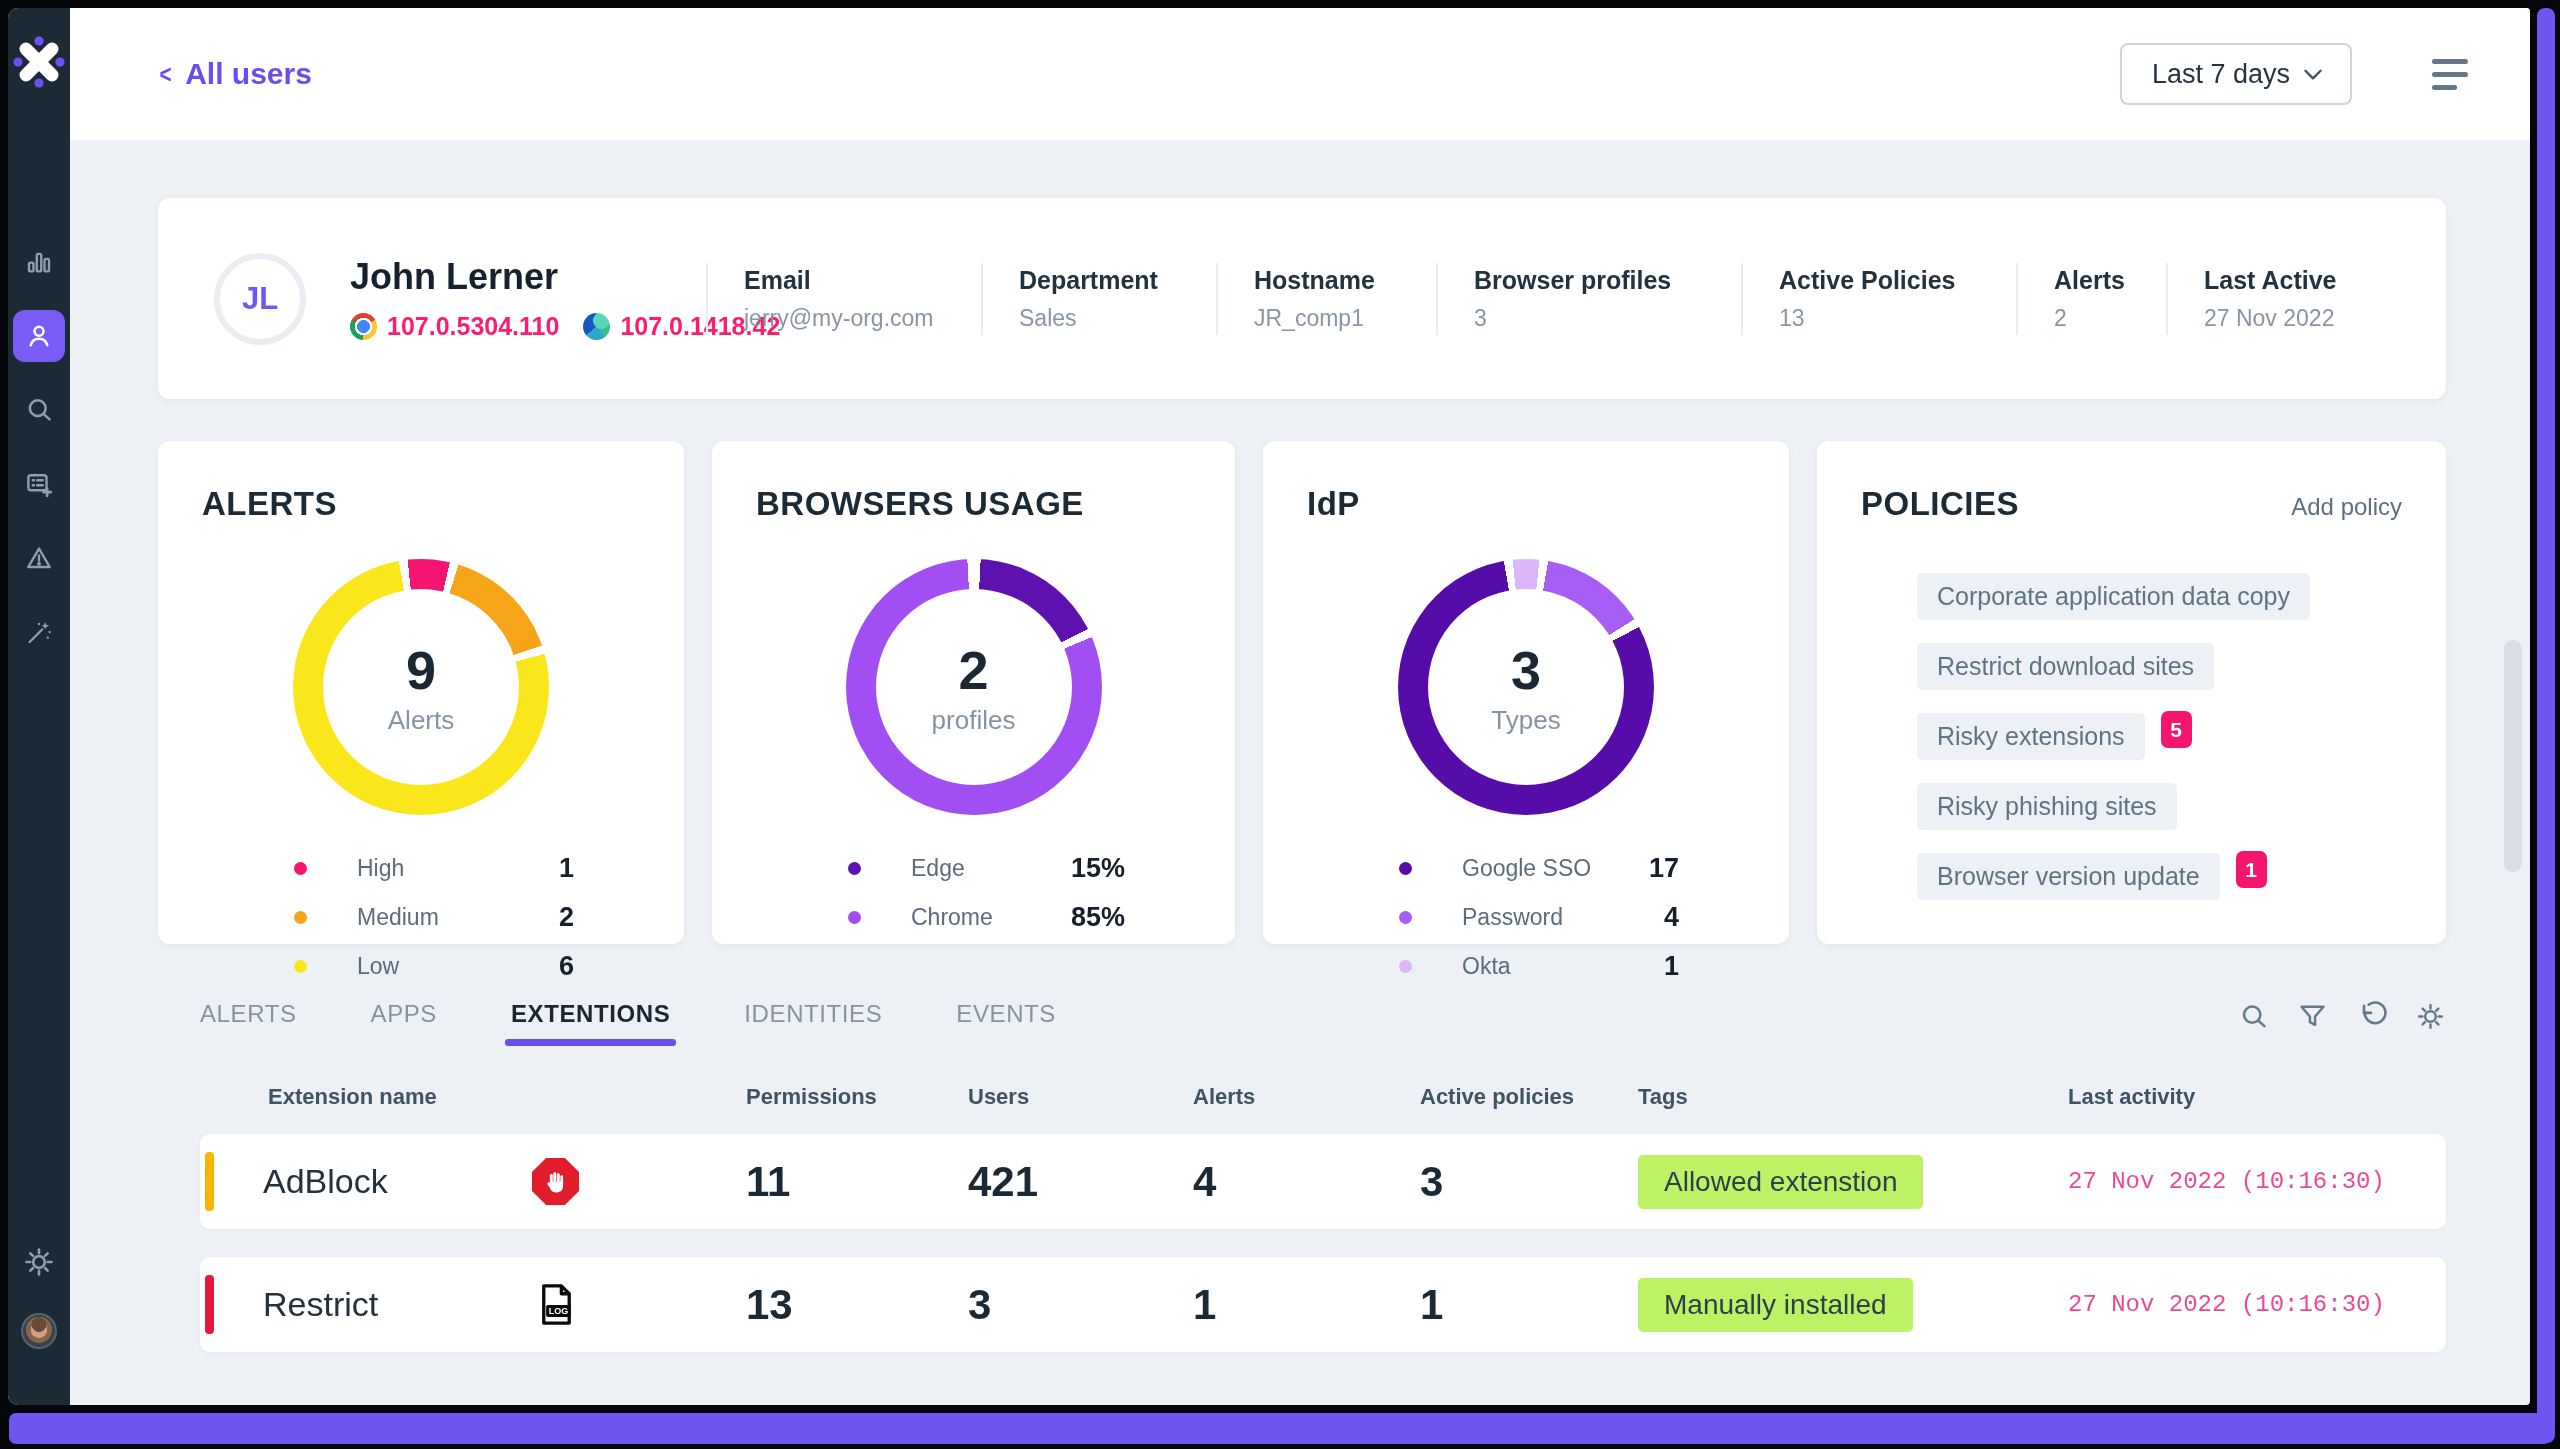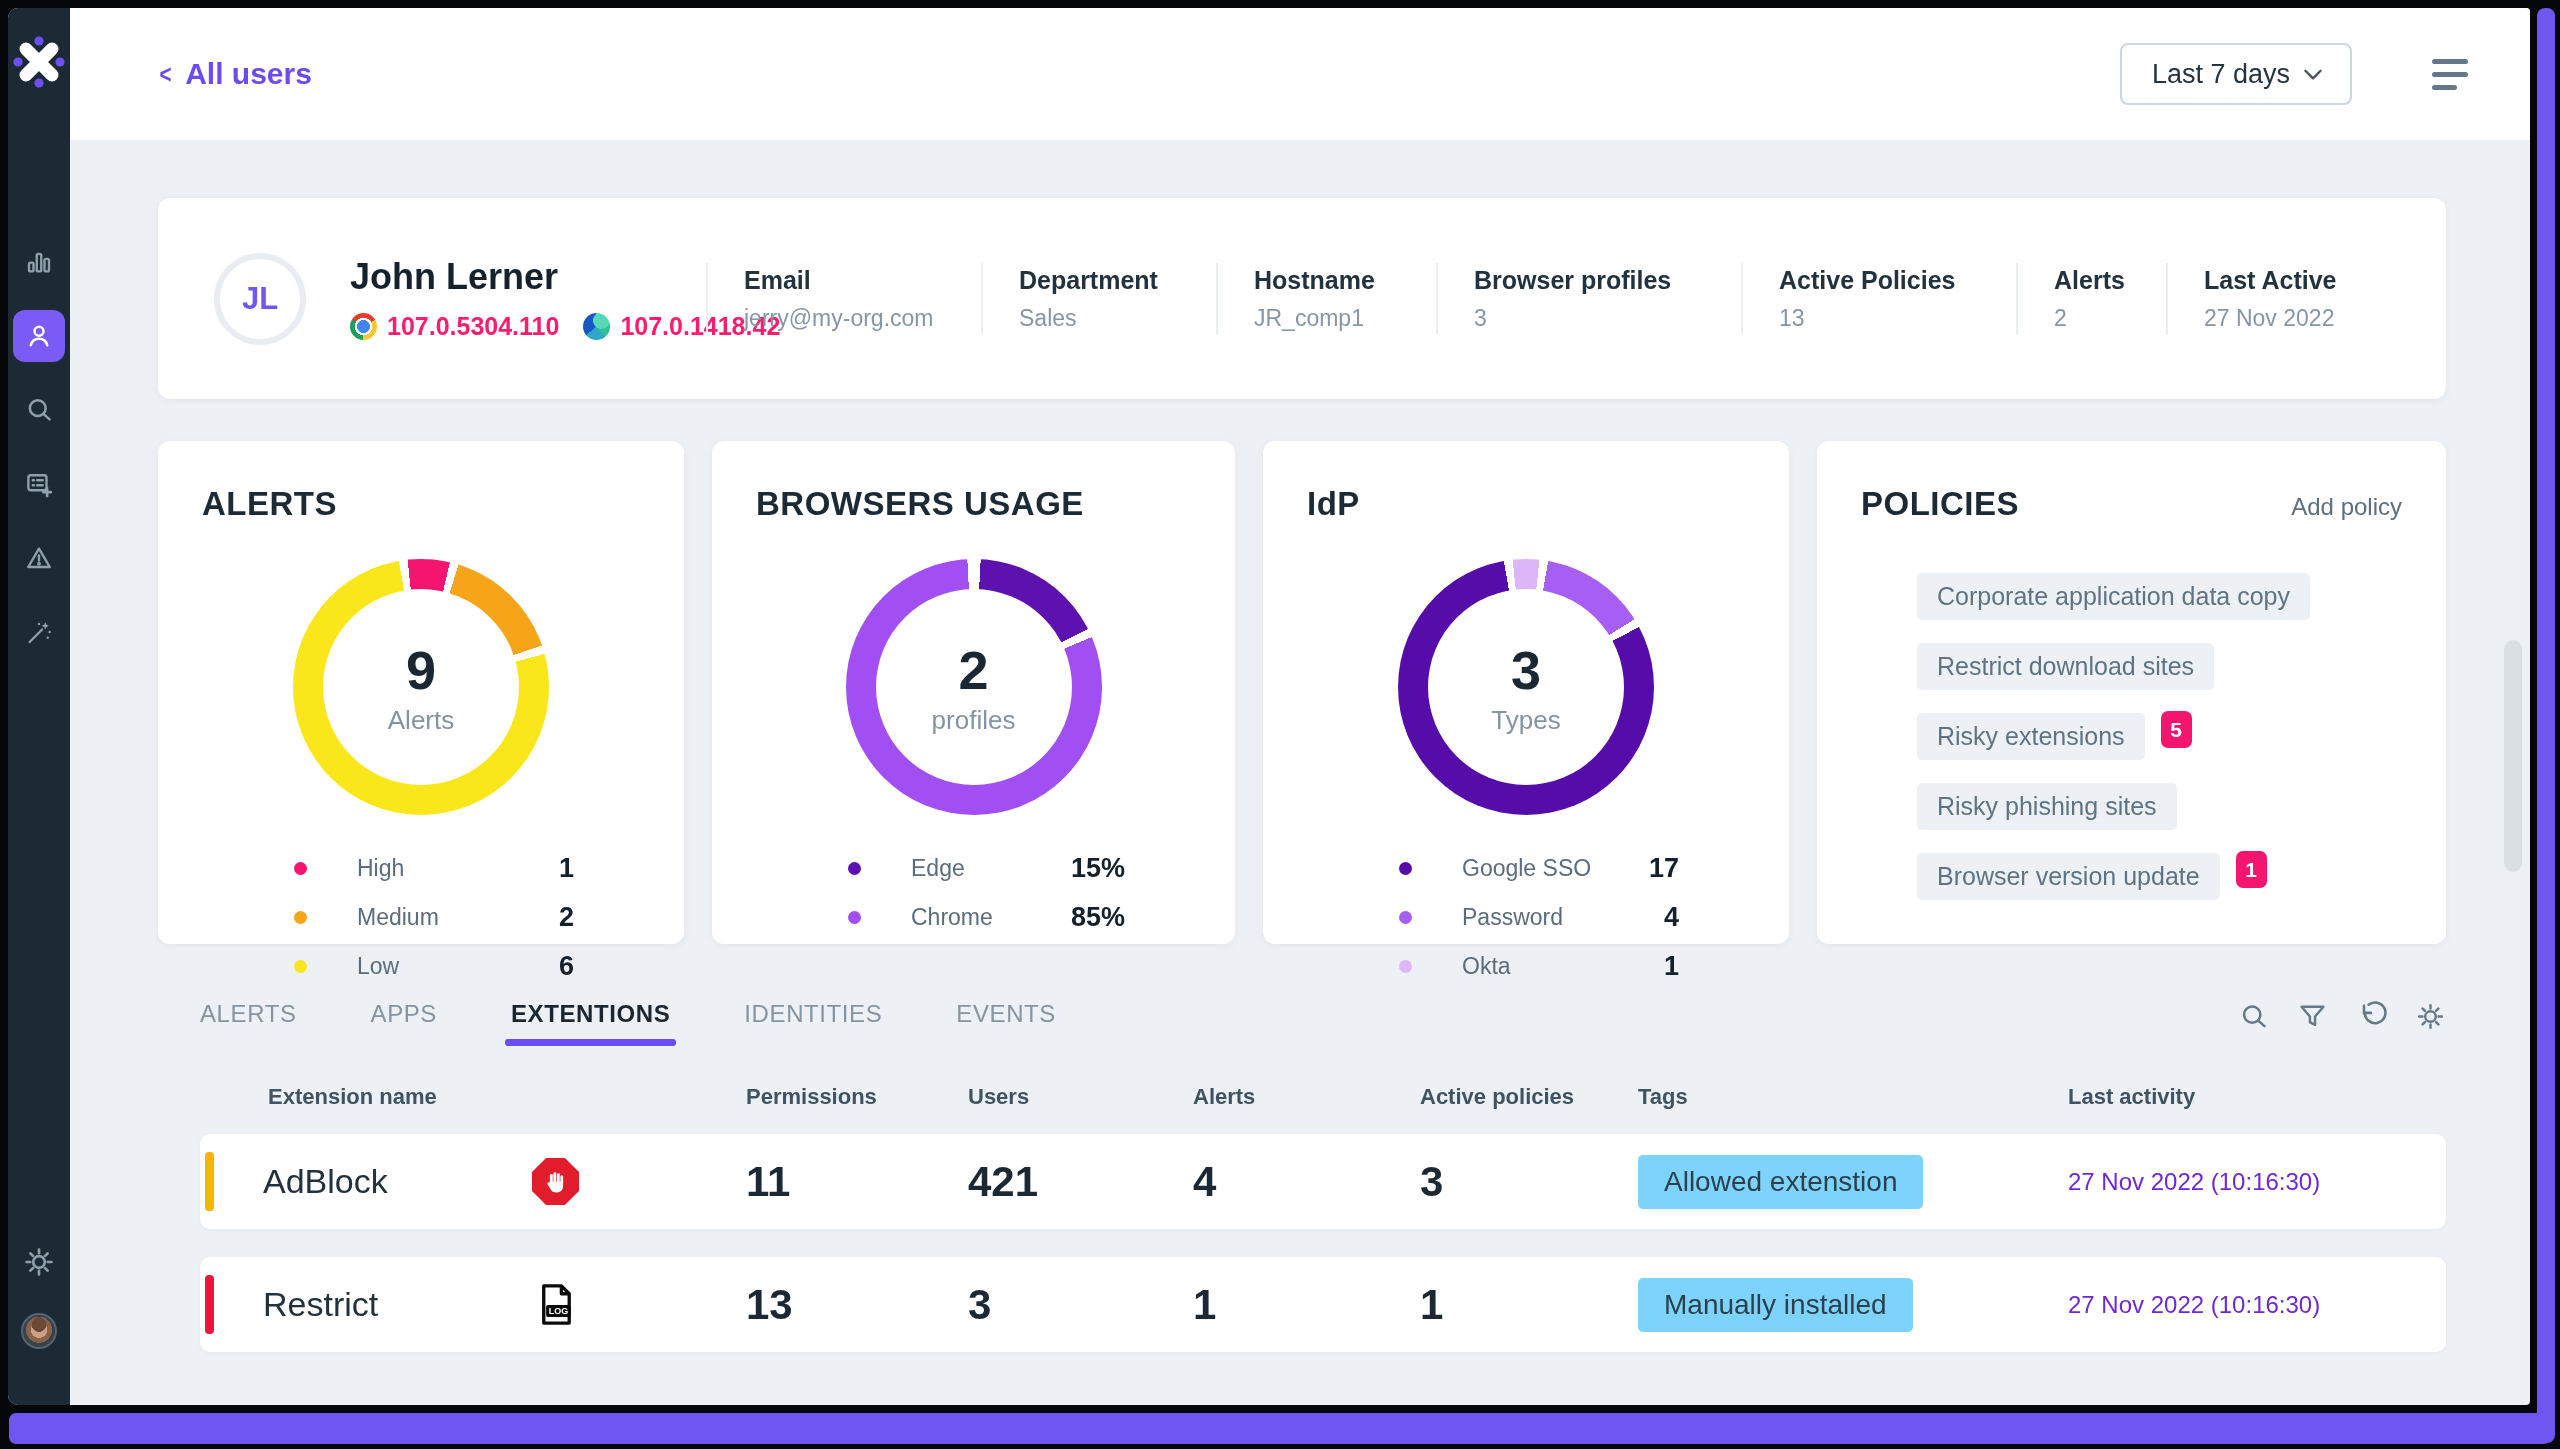--- a/index.html
+++ b/index.html
@@ -96,22 +96,22 @@
   .grid { display:grid; grid-template-columns:546px 222px 225px 227px 218px 430px 1fr; align-items:center; }
   .t-head { margin:52px 0 0 42px; font-size:22px; color:#3f5363; font-weight:600; }
   .t-head .h-name { padding-left:68px; }
   .t-row { margin:24px 0 0 42px; background:#fff; border-radius:10px; height:95px; box-shadow:0 1px 4px rgba(19,40,58,.04); }
   .t-row + .t-row { margin-top:28px; }
   .cell-name { position:relative; height:100%; display:flex; align-items:center; padding-left:63px; }
   .accent { position:absolute; left:5px; top:18px; width:9px; height:59px; border-radius:4px; }
   .ext-name { font-size:34px; font-weight:500; color:#23313d; }
   .ext-icon { position:absolute; left:332px; width:47px; height:47px; }
   .num-cell { font-size:42px; font-weight:700; color:#1b2935; }
-  .tag-chip { justify-self:start; background:#7dd3fc; color:#2b3f4c; font-size:28px; padding:11px 26px; border-radius:5px; }
-  .last-cell { font-size:24px; color:#6d28d9; }
+  .tag-chip { justify-self:start; background:#bef264; color:#2b3f4c; font-size:28px; padding:11px 26px; border-radius:5px; }
+  .last-cell { font-size:24px; color:#ec4899;font-family:Liberation Mono, monospace; }
 
   .scroll-thumb { position:absolute; right:8px; top:500px; width:18px; height:232px; border-radius:9px; background:#dadfe5; }
 
   .adblock-oct { width:47px; height:47px; background:#e11d2b; clip-path:polygon(30% 0,70% 0,100% 30%,100% 70%,70% 100%,30% 100%,0 70%,0 30%); display:grid; place-items:center; }
 </style>
 </head>
 <body>
 
 <div class="right-strip"></div>
 <div class="bottom-bar"></div>

